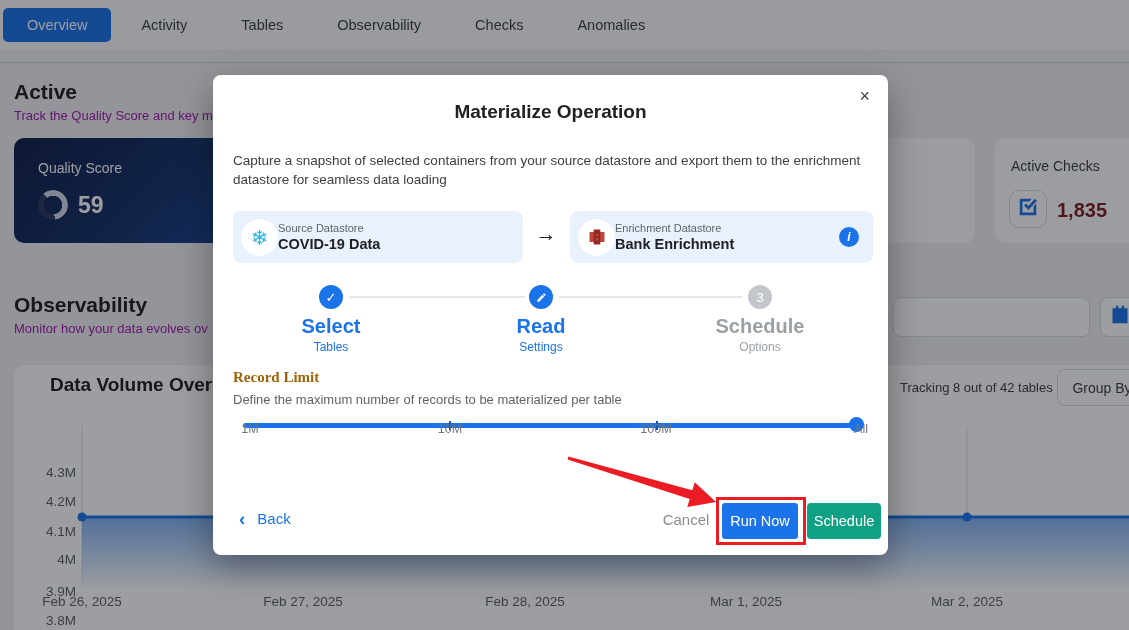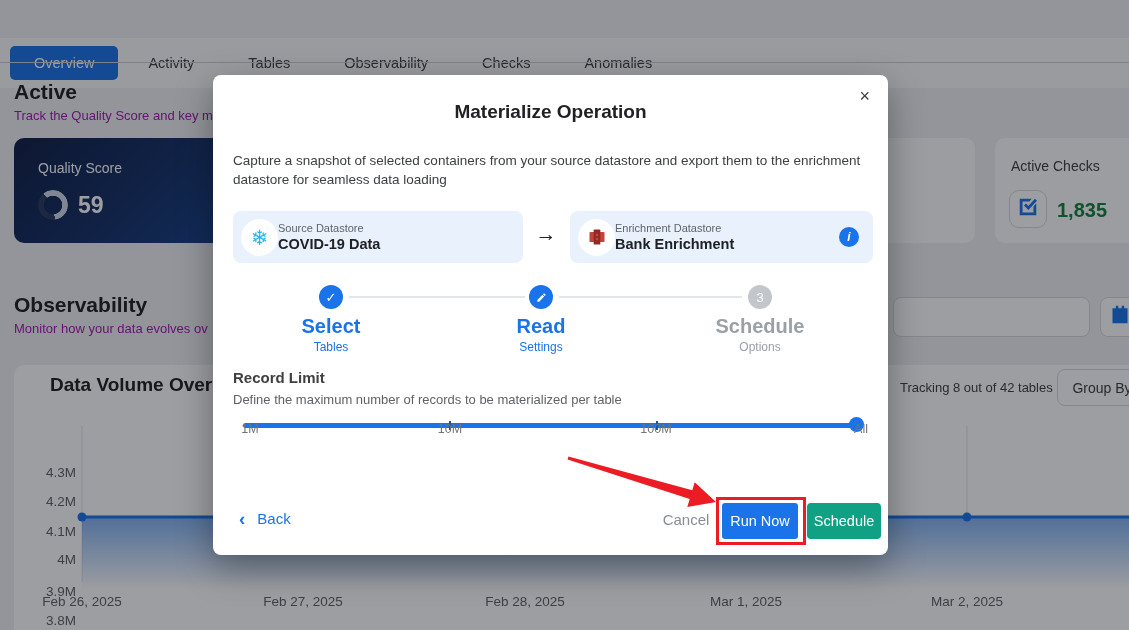--- a/index.html
+++ b/index.html
@@ -1,40 +1,40 @@
 <!DOCTYPE html>
 <html><head>
 <meta charset="utf-8">
 <style>
   * { margin:0; padding:0; box-sizing:border-box; }
   html,body { width:1129px; height:630px; overflow:hidden; }
   body { font-family:"Liberation Sans", sans-serif; background:#eef0f3; position:relative; }
   .page { position:absolute; inset:0; width:1129px; height:630px; overflow:hidden; }
 
   
-  .tabbar { position:absolute; left:0; top:0; width:1129px; height:50px; background:#fafbfc; display:flex; align-items:center; gap:6px; padding-left:10px;margin-top:38px; }
+  .tabbar { position:absolute; left:0; top:0; width:1129px; height:50px; background:#fafbfc; display:flex; align-items:center; gap:6px; padding-left:3px; }
   .tab { padding:9px 24px; font-size:14.5px; color:#3c4043; border-radius:5px; cursor:pointer; white-space:nowrap; }
   .tab.active { background:#1a73e8; color:#fff; }
   .top-divider { position:absolute; left:0; top:62px; width:1129px; height:1px; background:#ccd0d6; }
 
   
   .sec-heading { position:absolute; font-size:21px; font-weight:700; color:#202124; }
   .sec-sub { position:absolute; font-size:13px; color:#a21caf; }
   .qcard { position:absolute; left:14px; top:138px; width:280px; height:105px; border-radius:10px;
            background:linear-gradient(135deg,#101f47 0%,#16346e 55%,#1b4da3 100%); color:#fff; }
   .qcard .qlabel { position:absolute; left:24px; top:22px; font-size:14px; font-weight:500; }
   .gauge { position:absolute; left:24px; top:52px; width:30px; height:30px; border-radius:50%;
            background:conic-gradient(from -40deg,#cfd8e6 0 212deg,#2a3a61 212deg 360deg);
            -webkit-mask:radial-gradient(circle, transparent 0 9px, #000 9.5px); mask:radial-gradient(circle, transparent 0 9px, #000 9.5px); }
   .qvalue { position:absolute; left:64px; top:54px; font-size:23px; font-weight:700; }
   .hidden-card { position:absolute; left:750px; top:138px; width:225px; height:105px; background:#fdfdfe; border-radius:10px; }
   .acard { position:absolute; left:995px; top:138px; width:160px; height:105px; background:#fdfdfe; border-radius:10px; }
   .acard .alabel { position:absolute; left:16px; top:20px; font-size:14px; color:#3c4043; }
   .check-btn { position:absolute; left:14px; top:52px; width:38px; height:38px; background:#fff; border:1px solid #d6dae0; border-radius:10px; display:flex; align-items:center; justify-content:center; }
-  .acard .avalue { position:absolute; left:62px; top:61px; font-size:20px; font-weight:700; color:#15803d; }
+  .acard .avalue { position:absolute; left:62px; top:61px; font-size:20px; font-weight:700; color:#7f1d1d; }
 
   
   .search-box { position:absolute; left:893px; top:297px; width:197px; height:40px; background:#fff; border:1px solid #d6dae0; border-radius:8px; }
   .cal-btn { position:absolute; left:1100px; top:297px; width:42px; height:40px; background:#fff; border:1px solid #d6dae0; border-radius:8px; display:flex; align-items:center; padding-left:9px; }
 
   
   .chart-card { position:absolute; left:14px; top:365px; width:1126px; height:280px; background:#fff; border-radius:10px; }
   .chart-title { position:absolute; left:50px; top:374px; font-size:19px; font-weight:700; color:#202124; }
   .tracking { position:absolute; left:900px; top:380px; font-size:13px; color:#404040; }
   .groupby { position:absolute; left:1057px; top:369px; width:90px; height:37px; background:#fff; border:1px solid #d6dae0; border-radius:8px; font-size:14px; color:#3c4043; display:flex; align-items:center; justify-content:center; }
@@ -63,21 +63,21 @@
   .step-circle { position:absolute; top:210px; width:24px; height:24px; border-radius:50%; color:#fff; font-size:13px; display:flex; align-items:center; justify-content:center; }
   .step-circle.blue { background:#1a73e8; }
   .step-circle.gray { background:#c3c7cc; }
   .step-line { position:absolute; top:221px; height:2px; background:#e3e6ea; }
   .step-label { position:absolute; top:240px; width:140px; text-align:center; }
   .step-label .l1 { font-size:20px; font-weight:600; }
   .step-label .l2 { font-size:12px; margin-top:2px; }
   .step-label.blue { color:#1a73e8; }
   .step-label.gray { color:#9aa0a6; }
 
-  .rl-title { position:absolute; left:20px; top:294px; font-size:15px; font-weight:700; color:#404040; }
+  .rl-title { position:absolute; left:20px; top:294px; font-size:15px; font-weight:700; color:#a16207;font-family:Liberation Serif, serif; }
   .rl-sub { position:absolute; left:20px; top:317px; font-size:13px; color:#5f6368; }
   .slider-track { position:absolute; left:30px; top:348px; width:620px; height:5px; border-radius:3px; background:#1a73e8; }
   .slider-tick { position:absolute; top:346px; width:2px; height:9px; background:#1158ab; }
   .slider-thumb { position:absolute; left:636px; top:342px; width:15px; height:15px; border-radius:50%; background:#1a73e8; }
   .slider-label { position:absolute; top:347px; width:60px; text-align:center; font-size:12.5px; color:#737373; }
 
   .back-btn { position:absolute; left:26px; top:434px; display:flex; align-items:center; gap:12px; color:#1a73e8; cursor:pointer; }
   .back-chevron { font-size:19px; font-weight:700; line-height:1; }
   .back-label { font-size:15px; font-weight:500; }
   .cancel-btn { position:absolute; left:433px; top:436px; width:80px; text-align:center; font-size:15px; color:#888d93; cursor:pointer; }

